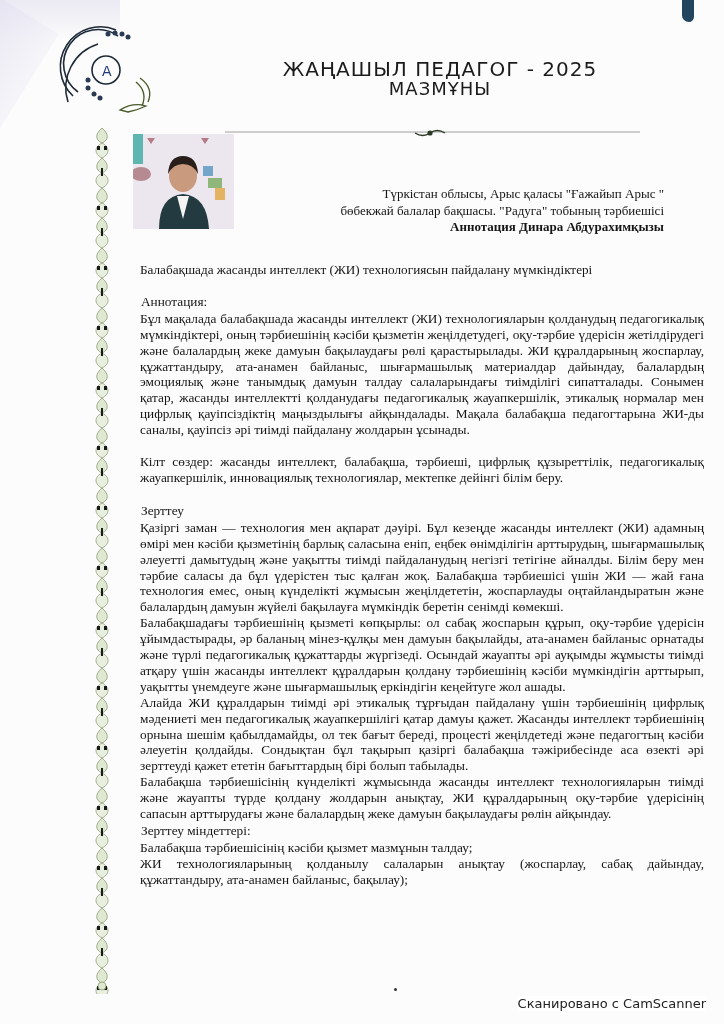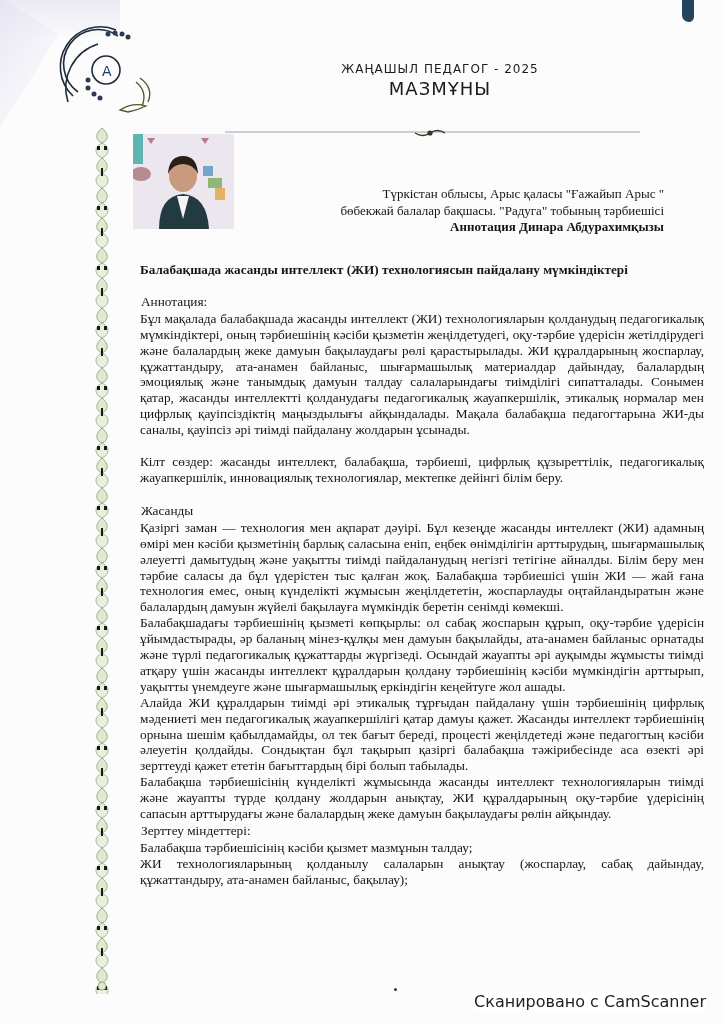--- a/index.html
+++ b/index.html
@@ -32,21 +32,21 @@
     .ornament {
       position: absolute; left: 91px; top: 128px; width: 22px; height: 866px;
     }
     .ornament svg { width: 100%; height: 100%; }
     
     .header {
       position: absolute; left: 190px; top: 60px; width: 500px; text-align: center;
       font-family: "DejaVu Sans", sans-serif; color: #1b1b1b;
       letter-spacing: 0.5px;
     }
-    .header .h1 { font-size: 12px; line-height: 19px; font-weight: normal; letter-spacing: 1px; }
+    .header .h1 { font-size: 20px; line-height: 19px; font-weight: normal; letter-spacing: 1px; }
     .header .h2 { font-size: 15.5px; line-height: 19px; letter-spacing: 0.6px; }
     .header .h3 { font-size: 18px; line-height: 19px; letter-spacing: 1px; }
     .header-rule {
       position: absolute; left: 225px; top: 124px; width: 415px; height: 10px;
     }
     .header-rule svg { width: 100%; height: 100%; }
     
     .photo {
       position: absolute; left: 133px; top: 134px; width: 101px; height: 95px;
       background: linear-gradient(135deg, #e6dfe8 0%, #f2eef3 40%, #ece5ee 100%);
@@ -57,31 +57,31 @@
     .affil {
       position: absolute; right: 60px; top: 186px; text-align: right;
       font-size: 13px; line-height: 16.5px;
     }
     .affil .name { font-weight: bold; }
     
     .content {
       position: absolute; left: 140px; top: 262px; width: 564px;
       font-size: 13.3px; line-height: 15.9px;
     }
-    .title { font-weight: bold; font-size: 13.2px; margin: 0 0 16px 0; }
+    .title { font-weight: normal; font-size: 13.2px; margin: 0 0 16px 0; }
     .label { margin: 1px; }
     .para { margin: 0; text-align: justify; }
     .gap { height: 16px; }
     .page-mark {
       position: absolute; left: 394px; top: 988px; width: 3px; height: 3px; background: #333;
       border-radius: 50%;
     }
     .watermark {
       position: absolute; right: 18px; bottom: 13px;
-      font-family: "DejaVu Sans", sans-serif; font-size: 16px; color: #222;
+      font-family: "DejaVu Sans", sans-serif; font-size: 13px; color: #222;
       background: #fff;
     }
   </style>
 </head>
 <body>
 
 <div class="scan-corner"></div>
 <div class="scan-band"></div>
 <div class="scan-tab"></div>
 
@@ -255,21 +255,21 @@
   <div class="name">Аннотация Динара Абдурахимқызы</div>
 </div>
 
 <div class="content">
   <div class="title">Балабақшада жасанды интеллект (ЖИ) технологиясын пайдалану мүмкіндіктері</div>
   <div class="label">Аннотация:</div>
   <p class="para">Бұл мақалада балабақшада жасанды интеллект (ЖИ) технологияларын қолданудың педагогикалық мүмкіндіктері, оның тәрбиешінің кәсіби қызметін жеңілдетудегі, оқу-тәрбие үдерісін жетілдірудегі және балалардың жеке дамуын бақылаудағы рөлі қарастырылады. ЖИ құралдарының жоспарлау, құжаттандыру, ата-анамен байланыс, шығармашылық материалдар дайындау, балалардың эмоциялық және танымдық дамуын талдау салаларындағы тиімділігі сипатталады. Сонымен қатар, жасанды интеллектті қолданудағы педагогикалық жауапкершілік, этикалық нормалар мен цифрлық қауіпсіздіктің маңыздылығы айқындалады. Мақала балабақша педагогтарына ЖИ-ды саналы, қауіпсіз әрі тиімді пайдалану жолдарын ұсынады.</p>
   <div class="gap"></div>
   <p class="para">Кілт сөздер: жасанды интеллект, балабақша, тәрбиеші, цифрлық құзыреттілік, педагогикалық жауапкершілік, инновациялық технологиялар, мектепке дейінгі білім беру.</p>
   <div class="gap"></div>
-  <div class="label">Жасанды</div>
+  <div class="label">Зерттеу</div>
   <p class="para">Қазіргі заман — технология мен ақпарат дәуірі. Бұл кезеңде жасанды интеллект (ЖИ) адамның өмірі мен кәсіби қызметінің барлық саласына еніп, еңбек өнімділігін арттырудың, шығармашылық әлеуетті дамытудың және уақытты тиімді пайдаланудың негізгі тетігіне айналды. Білім беру мен тәрбие саласы да бұл үдерістен тыс қалған жоқ. Балабақша тәрбиешісі үшін ЖИ — жай ғана технология емес, оның күнделікті жұмысын жеңілдететін, жоспарлауды оңтайландыратын және балалардың дамуын жүйелі бақылауға мүмкіндік беретін сенімді көмекші.</p>
   <p class="para">Балабақшадағы тәрбиешінің қызметі көпқырлы: ол сабақ жоспарын құрып, оқу-тәрбие үдерісін ұйымдастырады, әр баланың мінез-құлқы мен дамуын бақылайды, ата-анамен байланыс орнатады және түрлі педагогикалық құжаттарды жүргізеді. Осындай жауапты әрі ауқымды жұмысты тиімді атқару үшін жасанды интеллект құралдарын қолдану тәрбиешінің кәсіби мүмкіндігін арттырып, уақытты үнемдеуге және шығармашылық еркіндігін кеңейтуге жол ашады.</p>
   <p class="para">Алайда ЖИ құралдарын тиімді әрі этикалық тұрғыдан пайдалану үшін тәрбиешінің цифрлық мәдениеті мен педагогикалық жауапкершілігі қатар дамуы қажет. Жасанды интеллект тәрбиешінің орнына шешім қабылдамайды, ол тек бағыт береді, процесті жеңілдетеді және педагогтың кәсіби әлеуетін қолдайды. Сондықтан бұл тақырып қазіргі балабақша тәжірибесінде аса өзекті әрі зерттеуді қажет ететін бағыттардың бірі болып табылады.</p>
   <p class="para">Балабақша тәрбиешісінің күнделікті жұмысында жасанды интеллект технологияларын тиімді және жауапты түрде қолдану жолдарын анықтау, ЖИ құралдарының оқу-тәрбие үдерісінің сапасын арттырудағы және балалардың жеке дамуын бақылаудағы рөлін айқындау.</p>
   <div class="label">Зерттеу міндеттері:</div>
   <p class="para">Балабақша тәрбиешісінің кәсіби қызмет мазмұнын талдау;</p>
   <p class="para">ЖИ технологияларының қолданылу салаларын анықтау (жоспарлау, сабақ дайындау, құжаттандыру, ата-анамен байланыс, бақылау);</p>
 </div>
 
 <div class="page-mark"></div>

